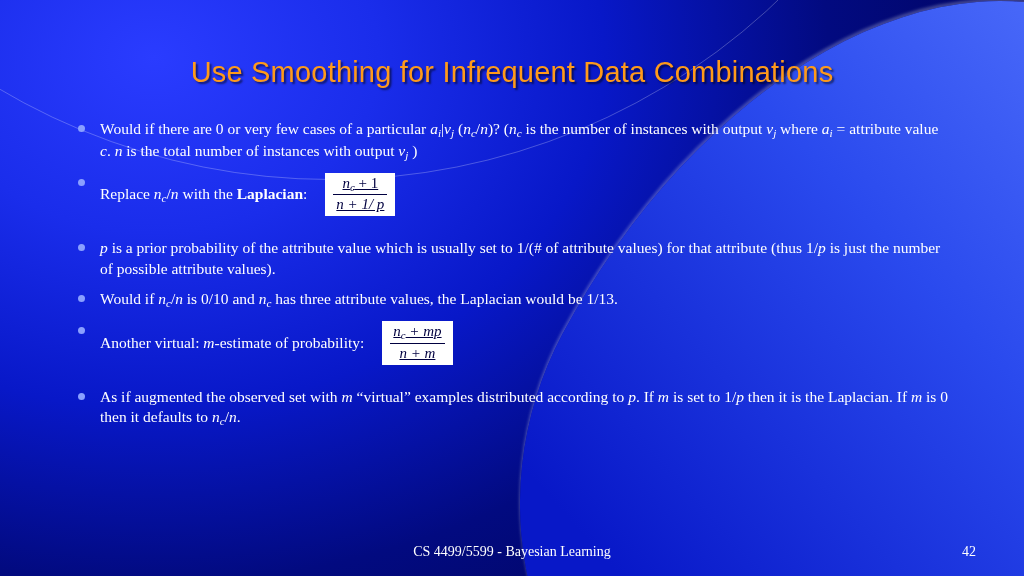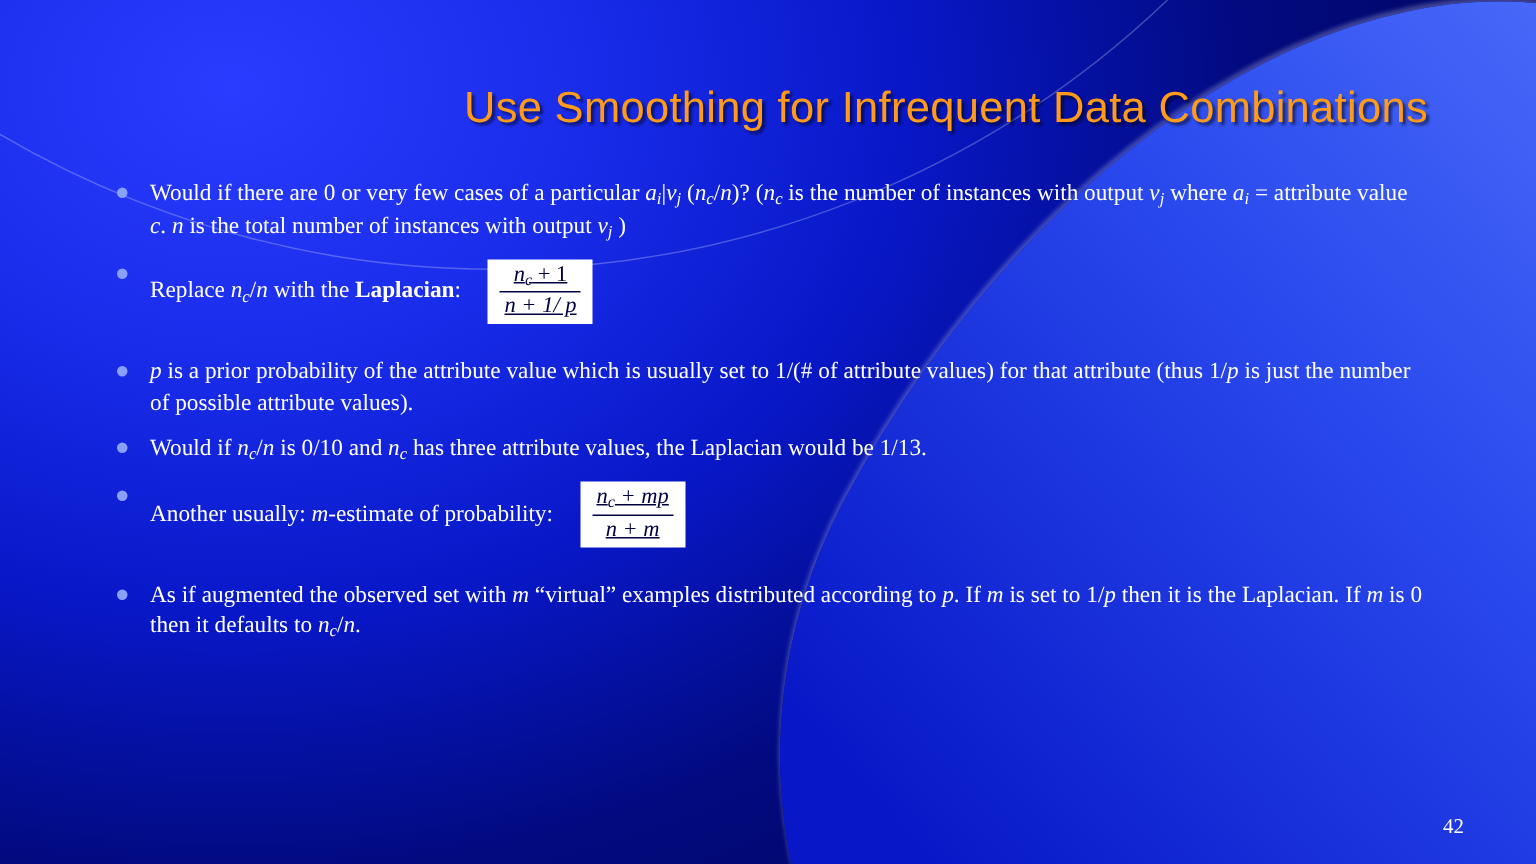--- a/index.html
+++ b/index.html
@@ -38,21 +38,21 @@
     width: 100%;
     height: 100%;
     padding: 56px 72px 0 72px;
   }
   h1 {
     font-family: Arial, Helvetica, sans-serif;
     font-weight: 400;
     font-size: 29px;
     color: #ff9a1a;
     text-shadow: 2px 2px 2px rgba(0,0,0,.55);
-    text-align: right;
+    text-align: center;
     margin-bottom: 30px;
     letter-spacing: .2px;
   }
   ul { list-style: none; }
   li {
     position: relative;
     padding-left: 28px;
     font-size: 15.5px;
     line-height: 1.32;
     margin-bottom: 10px;
@@ -140,32 +140,33 @@
     <li>
       <span class="it">p</span><span> is a prior probability of the attribute value which is usually set to 1/(# of attribute values) for that attribute (thus 1/</span><span class="it">p</span><span> is just the number of possible attribute values).</span>
     </li>
 
     <li>
       <span>Would if </span><span class="it"><span>n</span><sub>c</sub></span><span>/</span><span class="it">n</span><span> is 0/10 and </span><span class="it"><span>n</span><sub>c</sub></span><span> has three attribute values, the Laplacian would be 1/13.</span>
     </li>
 
     <li class="li-with-formula">
       <span class="txt">
-        <span>Another usually: </span><span class="it">m</span><span>-estimate of probability: </span>
+        <span>Another virtual: </span><span class="it">m</span><span>-estimate of probability: </span>
       </span>
       <span class="formula">
         <span class="frac">
           <span class="num"><span>n</span><sub>c</sub><span> + mp</span></span>
           <span class="den">n + m</span>
         </span>
       </span>
     </li>
 
     <div class="spacer"></div>
 
     <li>
       <span>As if augmented the observed set with </span><span class="it">m</span><span> “virtual” examples distributed according to </span><span class="it">p</span><span>.  If </span><span class="it">m</span><span> is set to 1/</span><span class="it">p</span><span> then it is the Laplacian.  If </span><span class="it">m</span><span> is 0 then it defaults to </span><span class="it"><span>n</span><sub>c</sub></span><span>/</span><span class="it">n</span><span>.</span>
     </li>
 
   </ul>
 
+  <div class="footer-course">CS 4499/5599 - Bayesian Learning</div>
   <div class="footer-pagenum">42</div>
 </div>
 
 </body></html>

